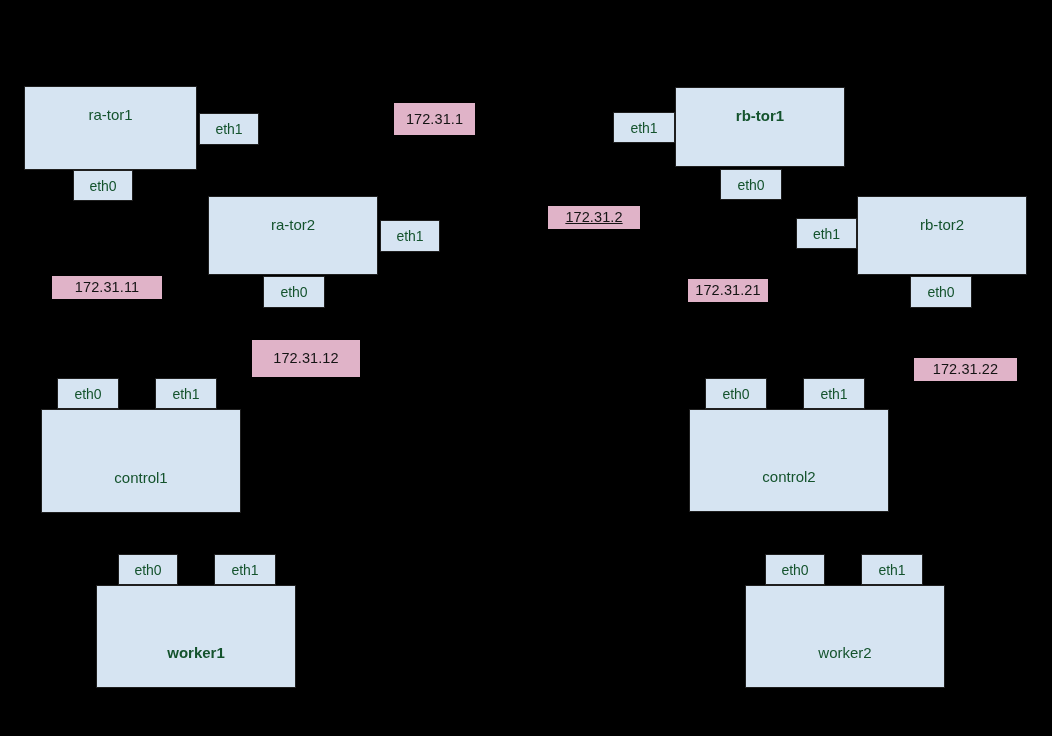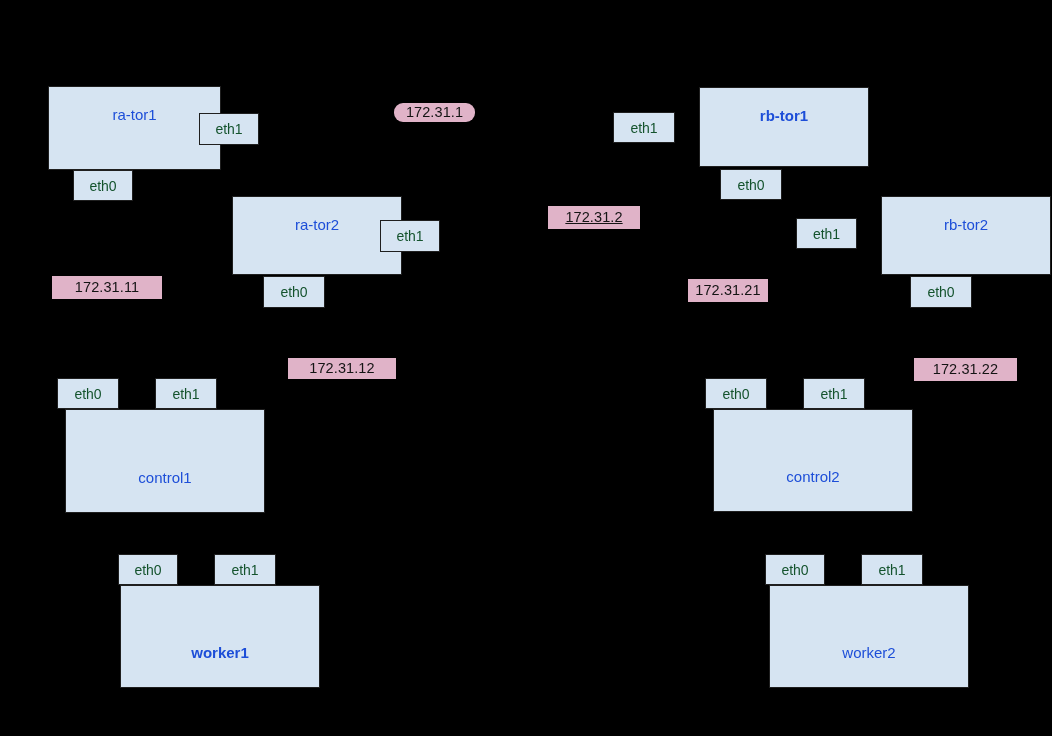--- a/index.html
+++ b/index.html
@@ -18,25 +18,24 @@
     -webkit-font-smoothing: antialiased;
   }
   .node {
     position: absolute;
     box-sizing: border-box;
     background: #d6e4f2;
     border: 1px solid #1f1f1f;
     display: flex;
     align-items: flex-end;
     justify-content: center;
-    color: #1d4ed8;
+    color: #14532d;
     font-size: 15px;
     line-height: 1;
     z-index: 2;
-    margin-left: 24px;
   }
   .node .node-label {
     display: block;
     width: 100%;
     text-align: center;
     padding-bottom: 27px;
   }
   
   .node.tor {
     align-items: flex-start;
@@ -146,32 +145,32 @@
         <span>eth1</span>
       </div>
       <div class="iface" style="left: 765px; top: 554px; width: 60px; height: 31px;">
         <span>eth0</span>
       </div>
       <div class="iface" style="left: 861px; top: 554px; width: 62px; height: 31px;">
         <span>eth1</span>
       </div>
     </div>
   <div id="ips-layer">
-      <div class="ipbadge" style="left: 394px; top: 103px; width: 81px; height: 19px; border-radius: 9px;">
+      <div class="ipbadge" style="left: 394px; top: 103px; width: 81px; height: 32px;">
         <span>172.31.1</span>
       </div>
       <div class="ipbadge" style="left: 548px; top: 206px; width: 92px; height: 23px; text-decoration: underline;">
         <span>172.31.2</span>
       </div>
       <div class="ipbadge" style="left: 52px; top: 276px; width: 110px; height: 23px;">
         <span>172.31.11</span>
       </div>
       <div class="ipbadge" style="left: 688px; top: 279px; width: 80px; height: 23px;">
         <span>172.31.21</span>
       </div>
-      <div class="ipbadge" style="left: 252px; top: 358px; width: 108px; height: 21px; margin-left: 36px;">
+      <div class="ipbadge" style="left: 252px; top: 340px; width: 108px; height: 37px;">
         <span>172.31.12</span>
       </div>
       <div class="ipbadge" style="left: 914px; top: 358px; width: 103px; height: 23px;">
         <span>172.31.22</span>
       </div>
     </div>
 </div>
 
 </body></html>

